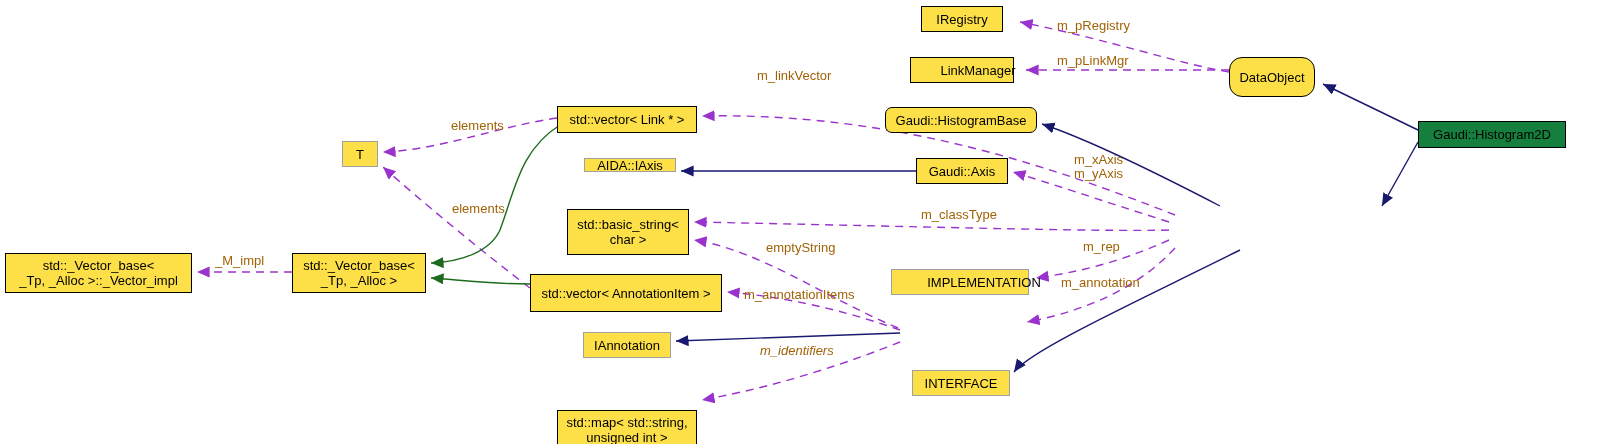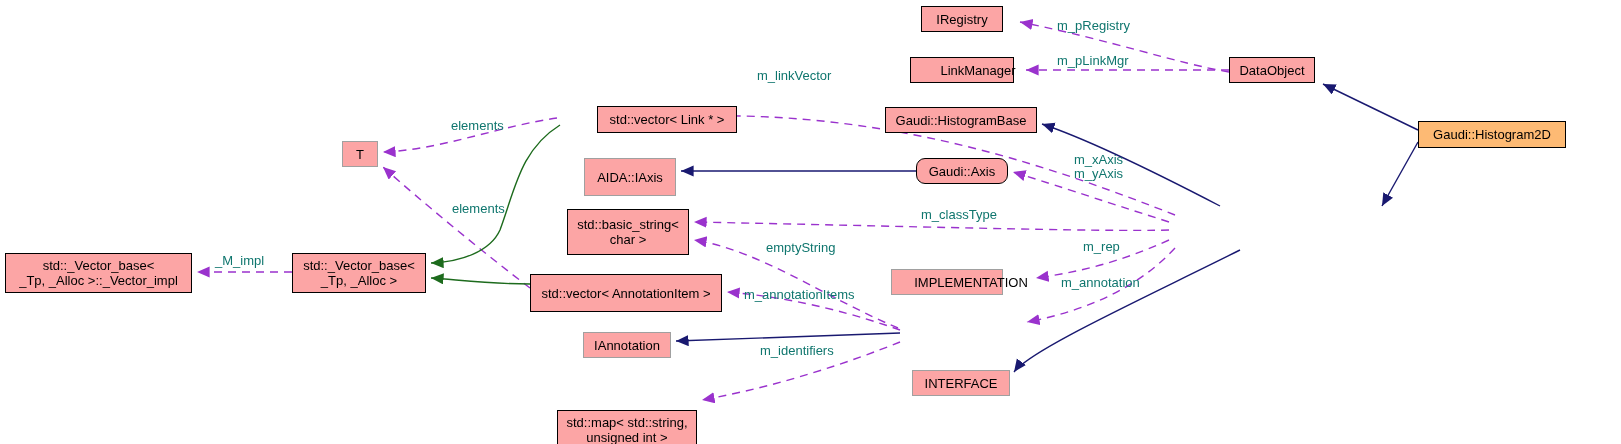--- a/index.html
+++ b/index.html
@@ -15,33 +15,33 @@
   .node{
     position:absolute;
     box-sizing:border-box;
     display:flex;
     align-items:center;
     justify-content:center;
     text-align:center;
     font-size:13px;
     line-height:15px;
     color:#000000;
-    background:#fca5a5;
+    background:#fde047;
     border:1px solid #000000;
     white-space:pre;
     letter-spacing:0px;
     z-index:3;
   }
   .node.gray-border{border:1px solid #a0a0a0;}
-  .node.highlight{background:#fdba74;border:1px solid #000000;}
+  .node.highlight{background:#15803d;border:1px solid #000000;}
   .elabel{
     position:absolute;
     font-size:13px;
     line-height:14px;
-    color:#0f766e;
+    color:#a16207;
     white-space:pre;
     text-align:center;
     z-index:4;
     background:transparent;
   }
 </style>
 </head>
 <body>
 
 <div id="diagram">
@@ -90,45 +90,45 @@
         <path d="M560,125 C520,150 515,190 500,230 C490,252 460,262 431,263"></path>
         <path d="M530,284 C490,284 460,280 431,278"></path>
       </g>
     </g>
   </svg>
 
   <div class="node" style="left:921px;top:6px;width:82px;height:26px;">IRegistry</div>
 
   <div class="node" style="left:910px;top:57px;width:104px;height:26px;padding-left:32px;">LinkManager</div>
 
-  <div class="node" style="left:1229px;top:57px;width:86px;height:26px;">DataObject</div>
+  <div class="node" style="left:1229px;top:57px;width:86px;height:40px;border-radius:13px;">DataObject</div>
 
-  <div class="node" style="left:885px;top:107px;width:152px;height:26px;">Gaudi::HistogramBase</div>
+  <div class="node" style="left:885px;top:107px;width:152px;height:26px;border-radius:7px;">Gaudi::HistogramBase</div>
 
-  <div class="node" style="left:557px;top:106px;width:140px;height:27px;margin-left:40px;">std::vector&lt; Link * &gt;</div>
+  <div class="node" style="left:557px;top:106px;width:140px;height:27px;">std::vector&lt; Link * &gt;</div>
 
   <div class="node highlight" style="left:1418px;top:121px;width:148px;height:27px;">Gaudi::Histogram2D</div>
 
   <div class="node gray-border" style="left:342px;top:141px;width:36px;height:26px;">T</div>
 
-  <div class="node gray-border" style="left:584px;top:158px;width:92px;height:38px;">AIDA::IAxis</div>
+  <div class="node gray-border" style="left:584px;top:158px;width:92px;height:14px;">AIDA::IAxis</div>
 
-  <div class="node" style="left:916px;top:158px;width:92px;height:26px;border-radius:9px;">Gaudi::Axis</div>
+  <div class="node" style="left:916px;top:158px;width:92px;height:26px;">Gaudi::Axis</div>
 
   <div class="node" style="left:567px;top:209px;width:122px;height:46px;">std::basic_string&lt;
 char &gt;</div>
 
 
   <div class="node" style="left:5px;top:253px;width:187px;height:40px;">std::_Vector_base&lt;
 _Tp, _Alloc &gt;::_Vector_impl</div>
 
   <div class="node" style="left:292px;top:253px;width:134px;height:40px;">std::_Vector_base&lt;
 _Tp, _Alloc &gt;</div>
 
-  <div class="node gray-border" style="left:891px;top:269px;width:112px;height:26px;padding-left:48px;">IMPLEMENTATION</div>
+  <div class="node gray-border" style="left:891px;top:269px;width:138px;height:26px;padding-left:48px;">IMPLEMENTATION</div>
 
   <div class="node" style="left:530px;top:274px;width:192px;height:38px;">std::vector&lt; AnnotationItem &gt;</div>
 
 
   <div class="node gray-border" style="left:583px;top:332px;width:88px;height:26px;text-align:center;">IAnnotation</div>
 
   <div class="node gray-border" style="left:912px;top:370px;width:98px;height:26px;">INTERFACE</div>
 
   <div class="node" style="left:557px;top:382px;width:140px;height:40px;margin-top:28px;">std::map&lt; std::string,
 unsigned int &gt;</div>
@@ -139,15 +139,15 @@
   <div class="elabel" style="left:451px;top:119px;">elements</div>
   <div class="elabel" style="left:1074px;top:153px;">m_xAxis
 m_yAxis</div>
   <div class="elabel" style="left:452px;top:202px;">elements</div>
   <div class="elabel" style="left:921px;top:208px;">m_classType</div>
   <div class="elabel" style="left:1083px;top:240px;">m_rep</div>
   <div class="elabel" style="left:766px;top:241px;">emptyString</div>
   <div class="elabel" style="left:215px;top:254px;">_M_impl</div>
   <div class="elabel" style="left:1061px;top:276px;">m_annotation</div>
   <div class="elabel" style="left:744px;top:288px;">m_annotationItems</div>
-  <div class="elabel" style="left:760px;top:344px;">m_identifiers</div>
+  <div class="elabel" style="left:760px;top:344px;font-style:italic;">m_identifiers</div>
 
 </div>
 
 </body></html>

